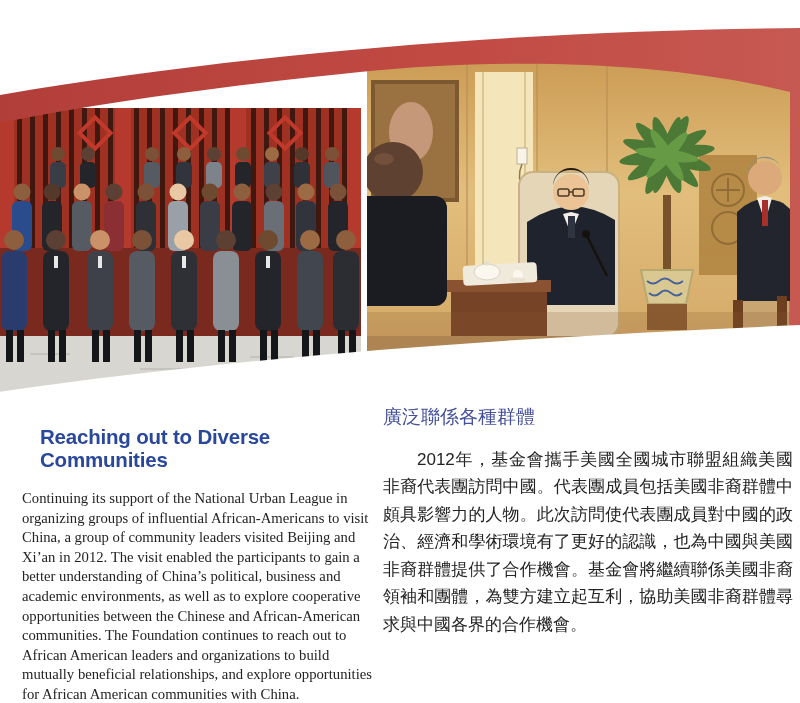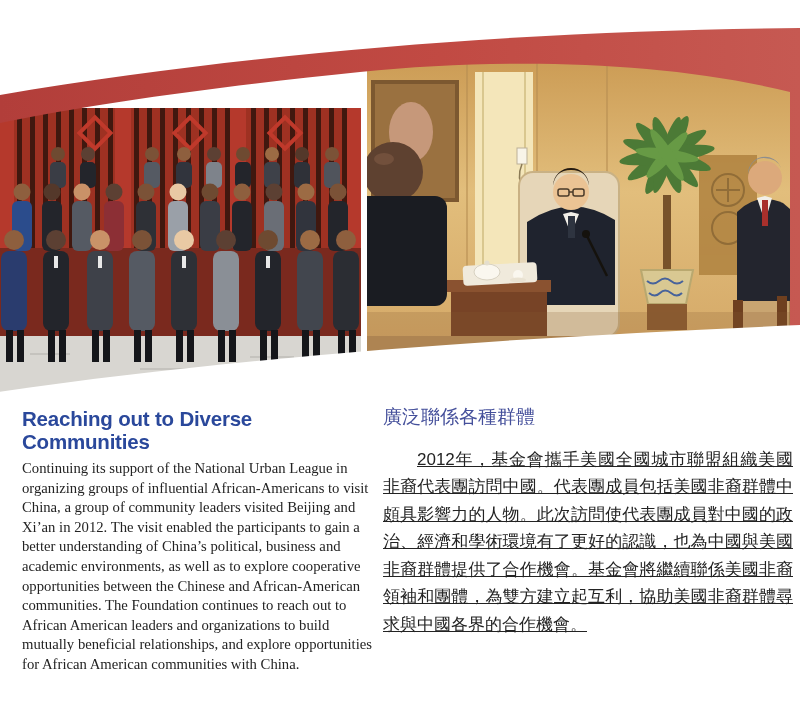--- a/index.html
+++ b/index.html
@@ -8,29 +8,29 @@
   .hero{position:absolute;left:0;top:0;width:800px;height:420px;}
   .photo{position:absolute;overflow:hidden;}
   .photo svg{display:block;}
   .photo-left{left:0;top:108px;width:361px;height:292px;}
   .photo-right{left:367px;top:60px;width:423px;height:292px;}
   .overlay{position:absolute;left:0;top:0;width:800px;height:420px;pointer-events:none;}
   .band{fill:url(#bandGrad);}
   .swoosh{fill:#ffffff;}
   .content{position:absolute;left:0;top:0;width:800px;height:703px;}
   .col-en{position:absolute;left:22px;top:408px;width:352px;}
-  .col-en h1{margin:0;font:bold 20.5px/1.1 "Liberation Sans",sans-serif;
+  .col-en h1{margin:18px;font:bold 20.5px/1.1 "Liberation Sans",sans-serif;
              letter-spacing:-0.2px;color:var(--heading-blue,#2A489B);}
   .col-en p{margin:6px 0 0 0;font:14.7px/19.6px "Liberation Serif",serif;
             color:var(--body-text,#232323);}
   .col-zh{position:absolute;left:383px;top:406px;width:410px;}
   .col-zh h2{margin:0;font:normal 19px/1.2 "Liberation Sans",sans-serif;
              color:var(--chinese-heading-blue,#45509B);}
   .col-zh p{margin:17px 0 0 0;font:17px/27.5px "Liberation Sans",sans-serif;
-            color:var(--body-text,#232323);text-align:justify;text-indent:2em;text-decoration:underline;}
+            color:var(--body-text,#232323);text-align:justify;text-indent:2em;}
 </style>
 </head>
 <body>
 
 <div class="page">
 
   <div class="hero">
 
     <div class="photo photo-left">
       <svg width="361" height="292" viewBox="0 0 361 292" aria-hidden="true">

